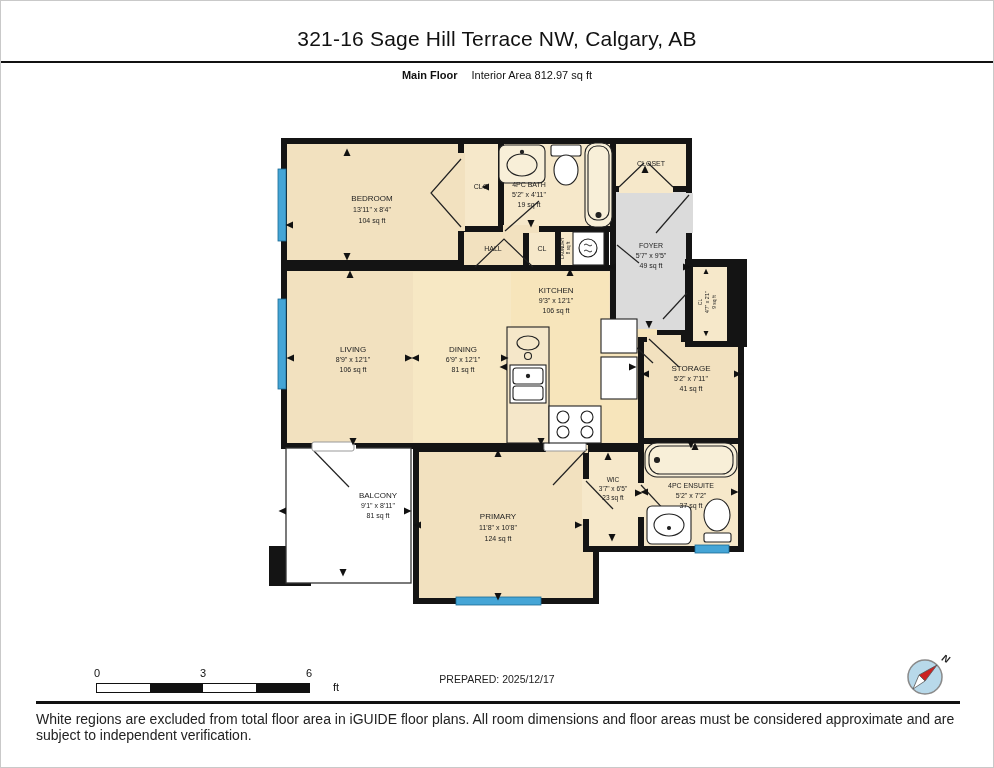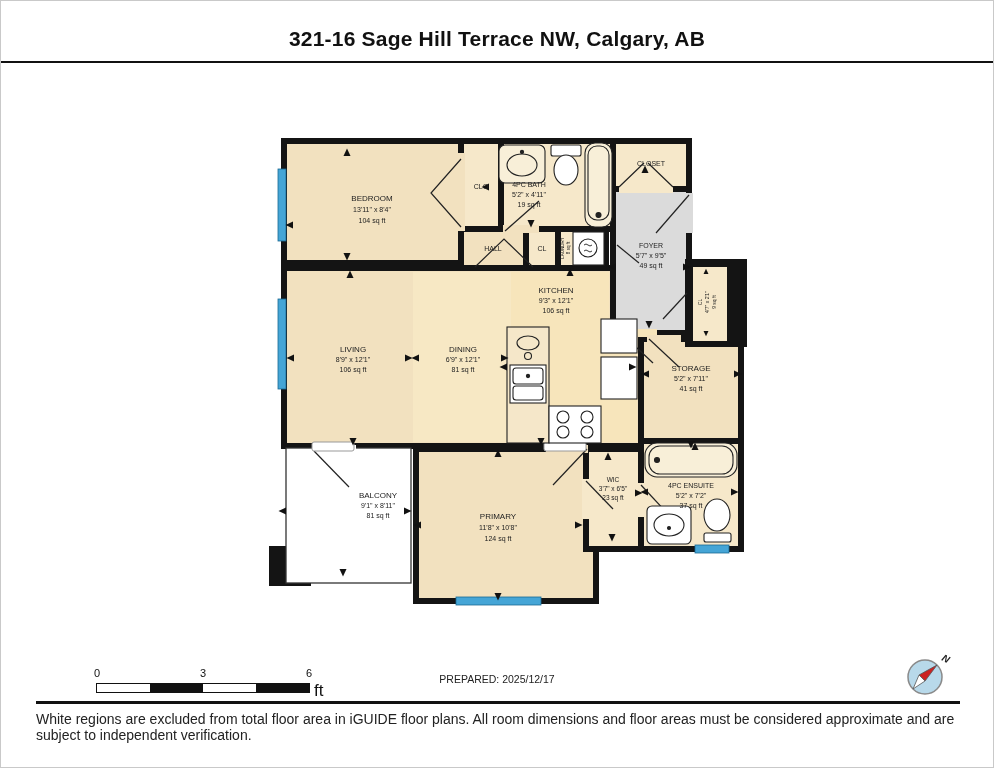--- a/index.html
+++ b/index.html
@@ -2,47 +2,51 @@
 <html><head>
 <meta charset="utf-8">
 <style>
   html,body{margin:0;padding:0;background:#fff;}
   #page{
     position:relative;width:994px;height:768px;background:#ffffff;
     font-family:"Liberation Sans",sans-serif;color:#111;overflow:hidden;
     border:1px solid #c9c9c9;box-sizing:border-box;
   }
   .abs{position:absolute;}
-  #title{top:26px;left:0;width:100%;text-align:center;font-size:21px;font-weight:bold;letter-spacing:.2px;}
+  #title{top:26px;left:0;width:100%;text-align:center;font-size:21px;font-weight:normal;letter-spacing:.2px;}
   #title-rule{top:60px;left:0;width:100%;height:2px;background:#111;}
   #subtitle{top:68px;left:0;width:100%;display:flex;justify-content:center;gap:14px;font-size:11px;}
   #subtitle .fl{font-weight:bold;}
   #plan-svg{top:0;left:0;}
   
   #scale-num-0,#scale-num-3,#scale-num-6{top:666px;font-size:11px;transform:translateX(-50%);}
   #scale-num-0{left:96px;} #scale-num-3{left:202px;} #scale-num-6{left:308px;}
   #scale-bar{top:682px;left:95px;width:212px;height:8px;border:1px solid #111;display:flex;}
   #scale-bar .seg{flex:1 1 0;}
   .seg.w{background:#fff;} .seg.b{background:#111;}
-  #scale-unit{top:680px;left:313px;font-size:17px;}
+  #scale-unit{top:680px;left:332px;font-size:11px;}
   #prepared{top:672px;left:0;width:100%;text-align:center;font-size:10.5px;color:#222;}
   #divider{top:700px;left:35px;width:924px;height:3px;background:#111;}
   #disclaimer{top:710px;left:35px;width:924px;font-size:14px;color:#222;}
   #compass{top:644px;left:896px;}
   svg text{fill:#222;}
   .rlab{font-size:8px;}
   .rdim{font-size:7px;}
 </style>
 </head>
 <body>
 
 <div id="page">
 
   <div class="abs" id="title">321-16 Sage Hill Terrace NW, Calgary, AB</div>
   <div class="abs" id="title-rule"></div>
+  <div class="abs" id="subtitle">
+    <span class="fl">Main Floor</span>
+    <span>Interior Area 812.97 sq ft</span>
+  </div>
 
   <svg class="abs" id="plan-svg" width="994" height="768" viewBox="0 0 994 768" xmlns="http://www.w3.org/2000/svg">
     <defs>
       <path id="arw" d="M0,-3.5 L7.5,0 L0,3.5 Z" fill="#111"></path>
     </defs>
 
     <g stroke="#141414" stroke-width="6">
       <rect x="283" y="140" width="177" height="122" fill="#F2E1BF"></rect>
       <rect x="460" y="140" width="40" height="88" fill="#F6E8CA"></rect>
       <rect x="500" y="140" width="112" height="88" fill="#F6E8CA"></rect>

